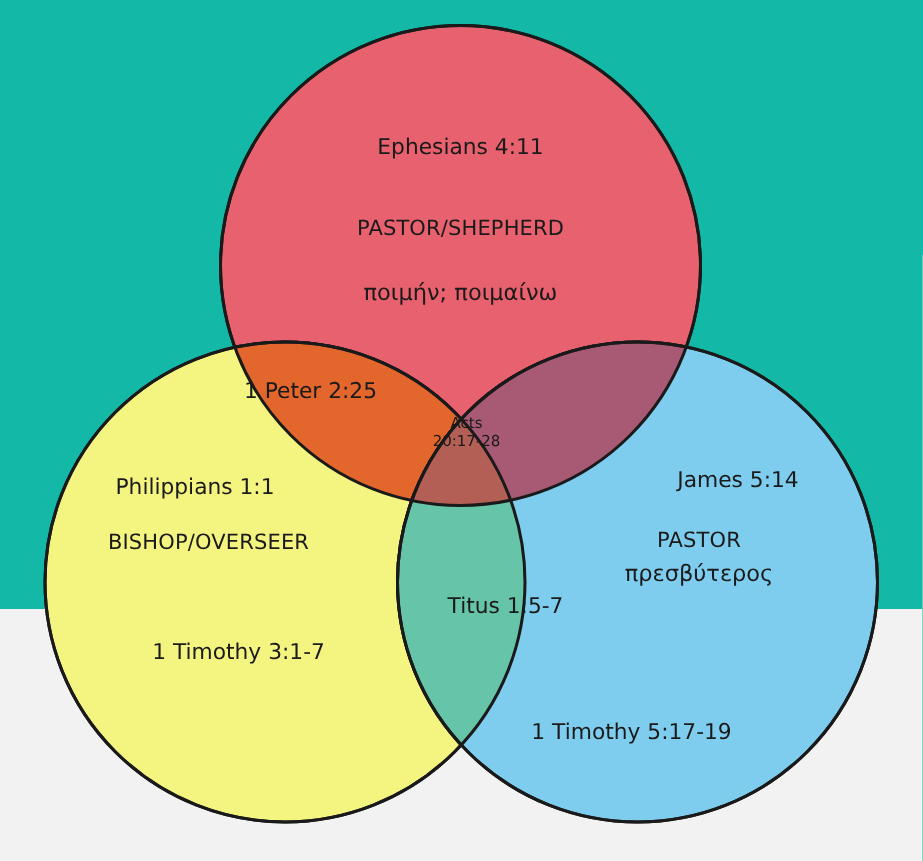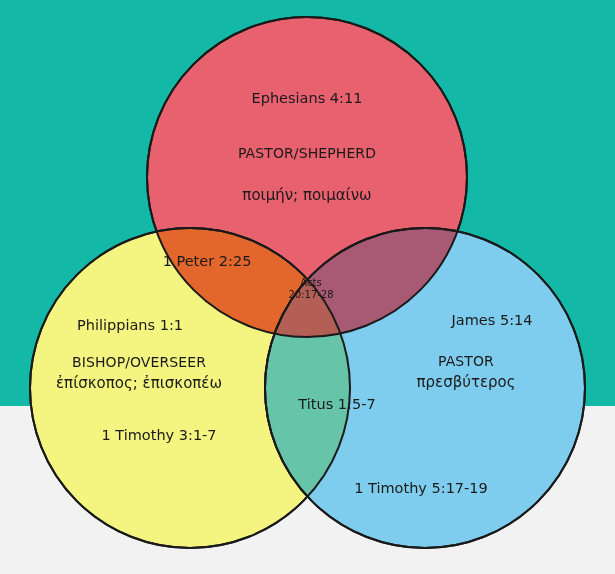--- a/index.html
+++ b/index.html
@@ -112,21 +112,20 @@
   </svg>
 
   <div class="label-layer">
 
     <div class="lbl lbl-ref" style="left:307px; top:99px;">Ephesians 4:11</div>
     <div class="lbl lbl-title" style="left:307px; top:153px;">PASTOR/SHEPHERD</div>
     <div class="lbl lbl-greek" style="left:307px; top:178px;margin-top:18px;">ποιμήν; ποιμαίνω</div>
 
     <div class="lbl lbl-ref" style="left:130px; top:326px;">Philippians 1:1</div>
     <div class="lbl lbl-title" style="left:139px; top:362px;">BISHOP/OVERSEER</div>
-    <div class="lbl lbl-greek" style="left:139px; top:384px;">ἐπίσκοπος; ἐπισκοπέω</div>
     <div class="lbl lbl-ref" style="left:159px; top:436px;">1 Timothy 3:1-7</div>
 
     <div class="lbl lbl-ref" style="left:492px; top:321px;">James 5:14</div>
     <div class="lbl lbl-title" style="left:466px; top:361px;">PASTOR</div>
     <div class="lbl lbl-greek" style="left:466px; top:383px;text-align:center;">πρεσβύτερος</div>
     <div class="lbl lbl-ref" style="left:421px; top:489px;">1 Timothy 5:17-19</div>
 
     <div class="lbl lbl-ref" style="left:207px; top:262px;">1 Peter 2:25</div>
 
     <div class="lbl lbl-ref" style="left:307px; top:405px;margin-left:30px;">Titus 1:5-7</div>

